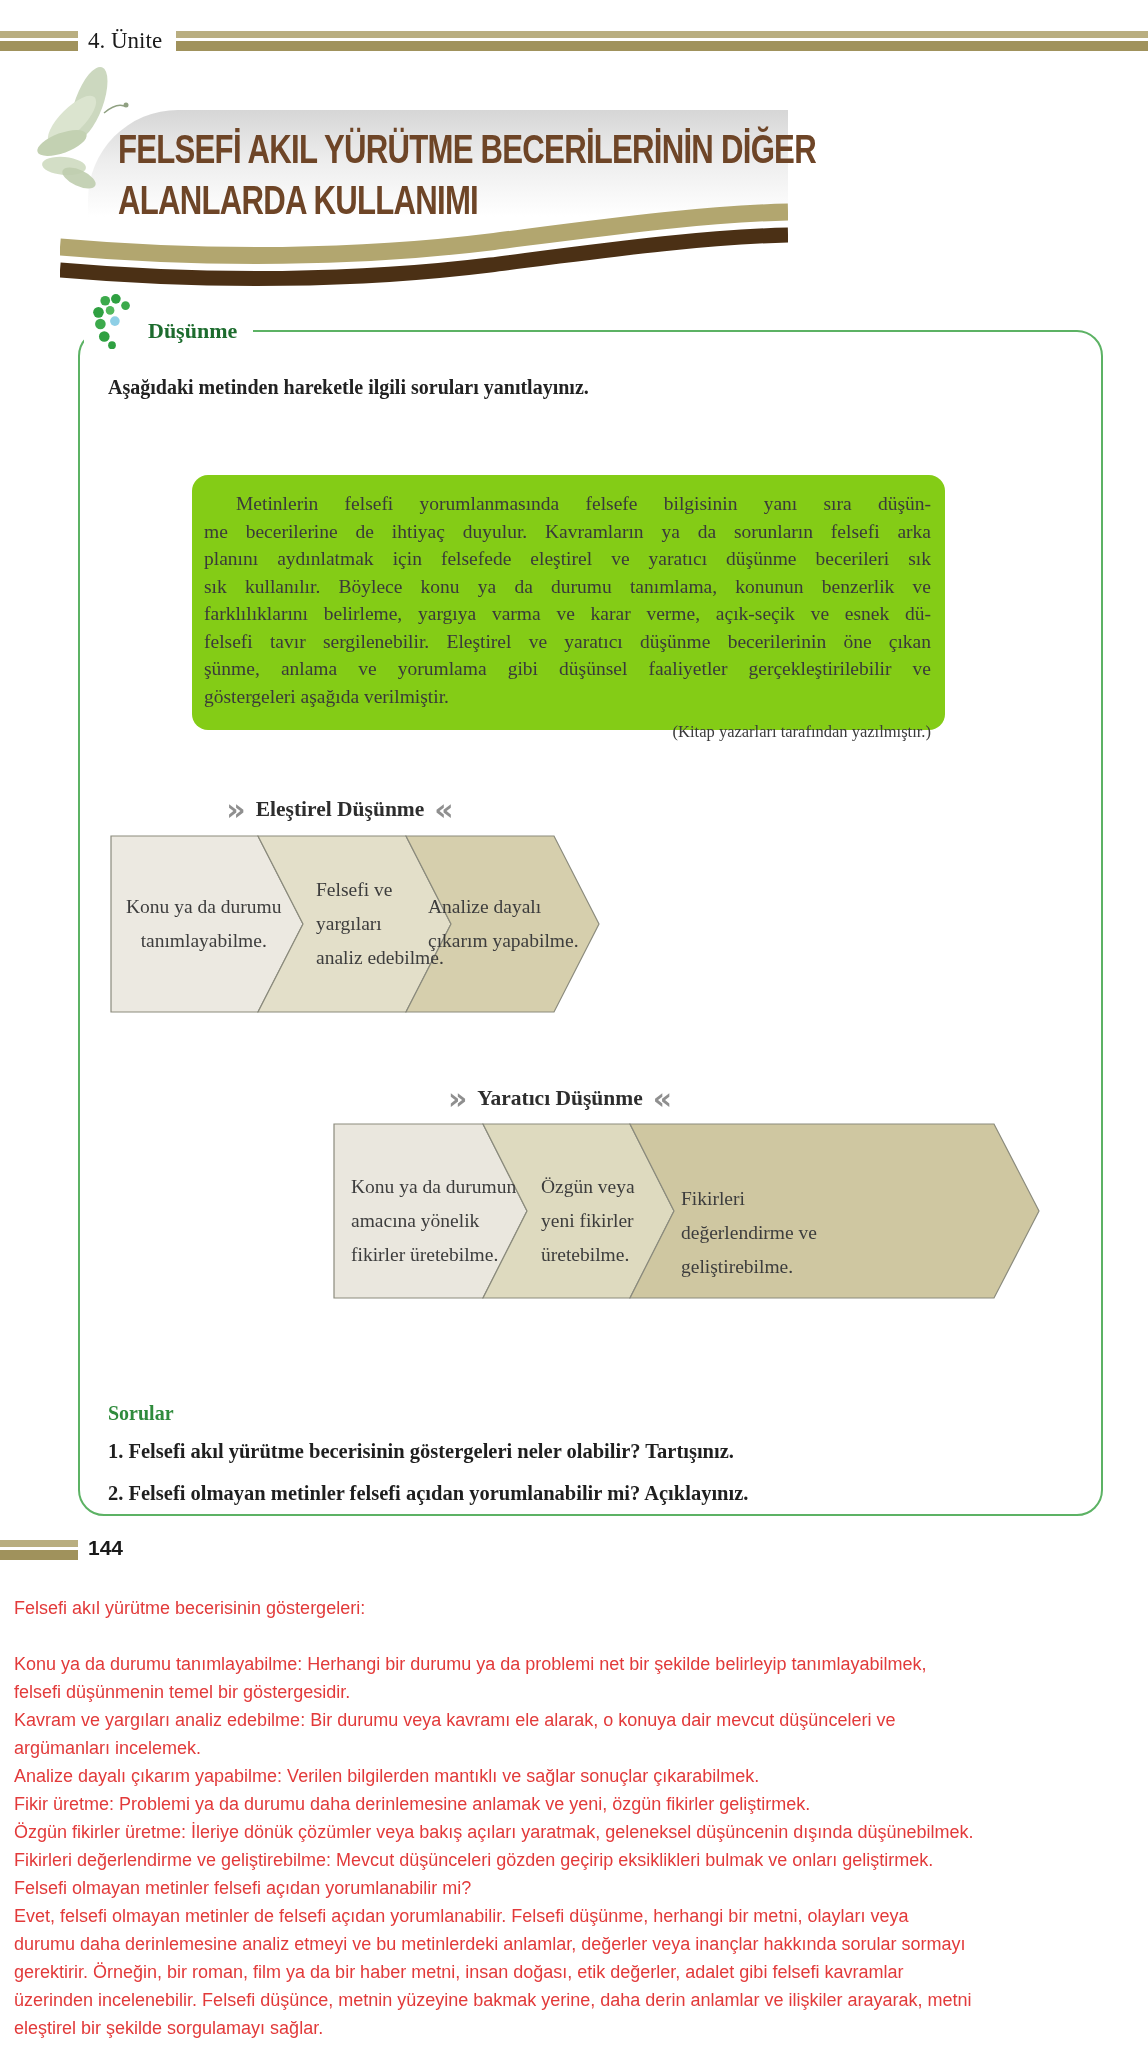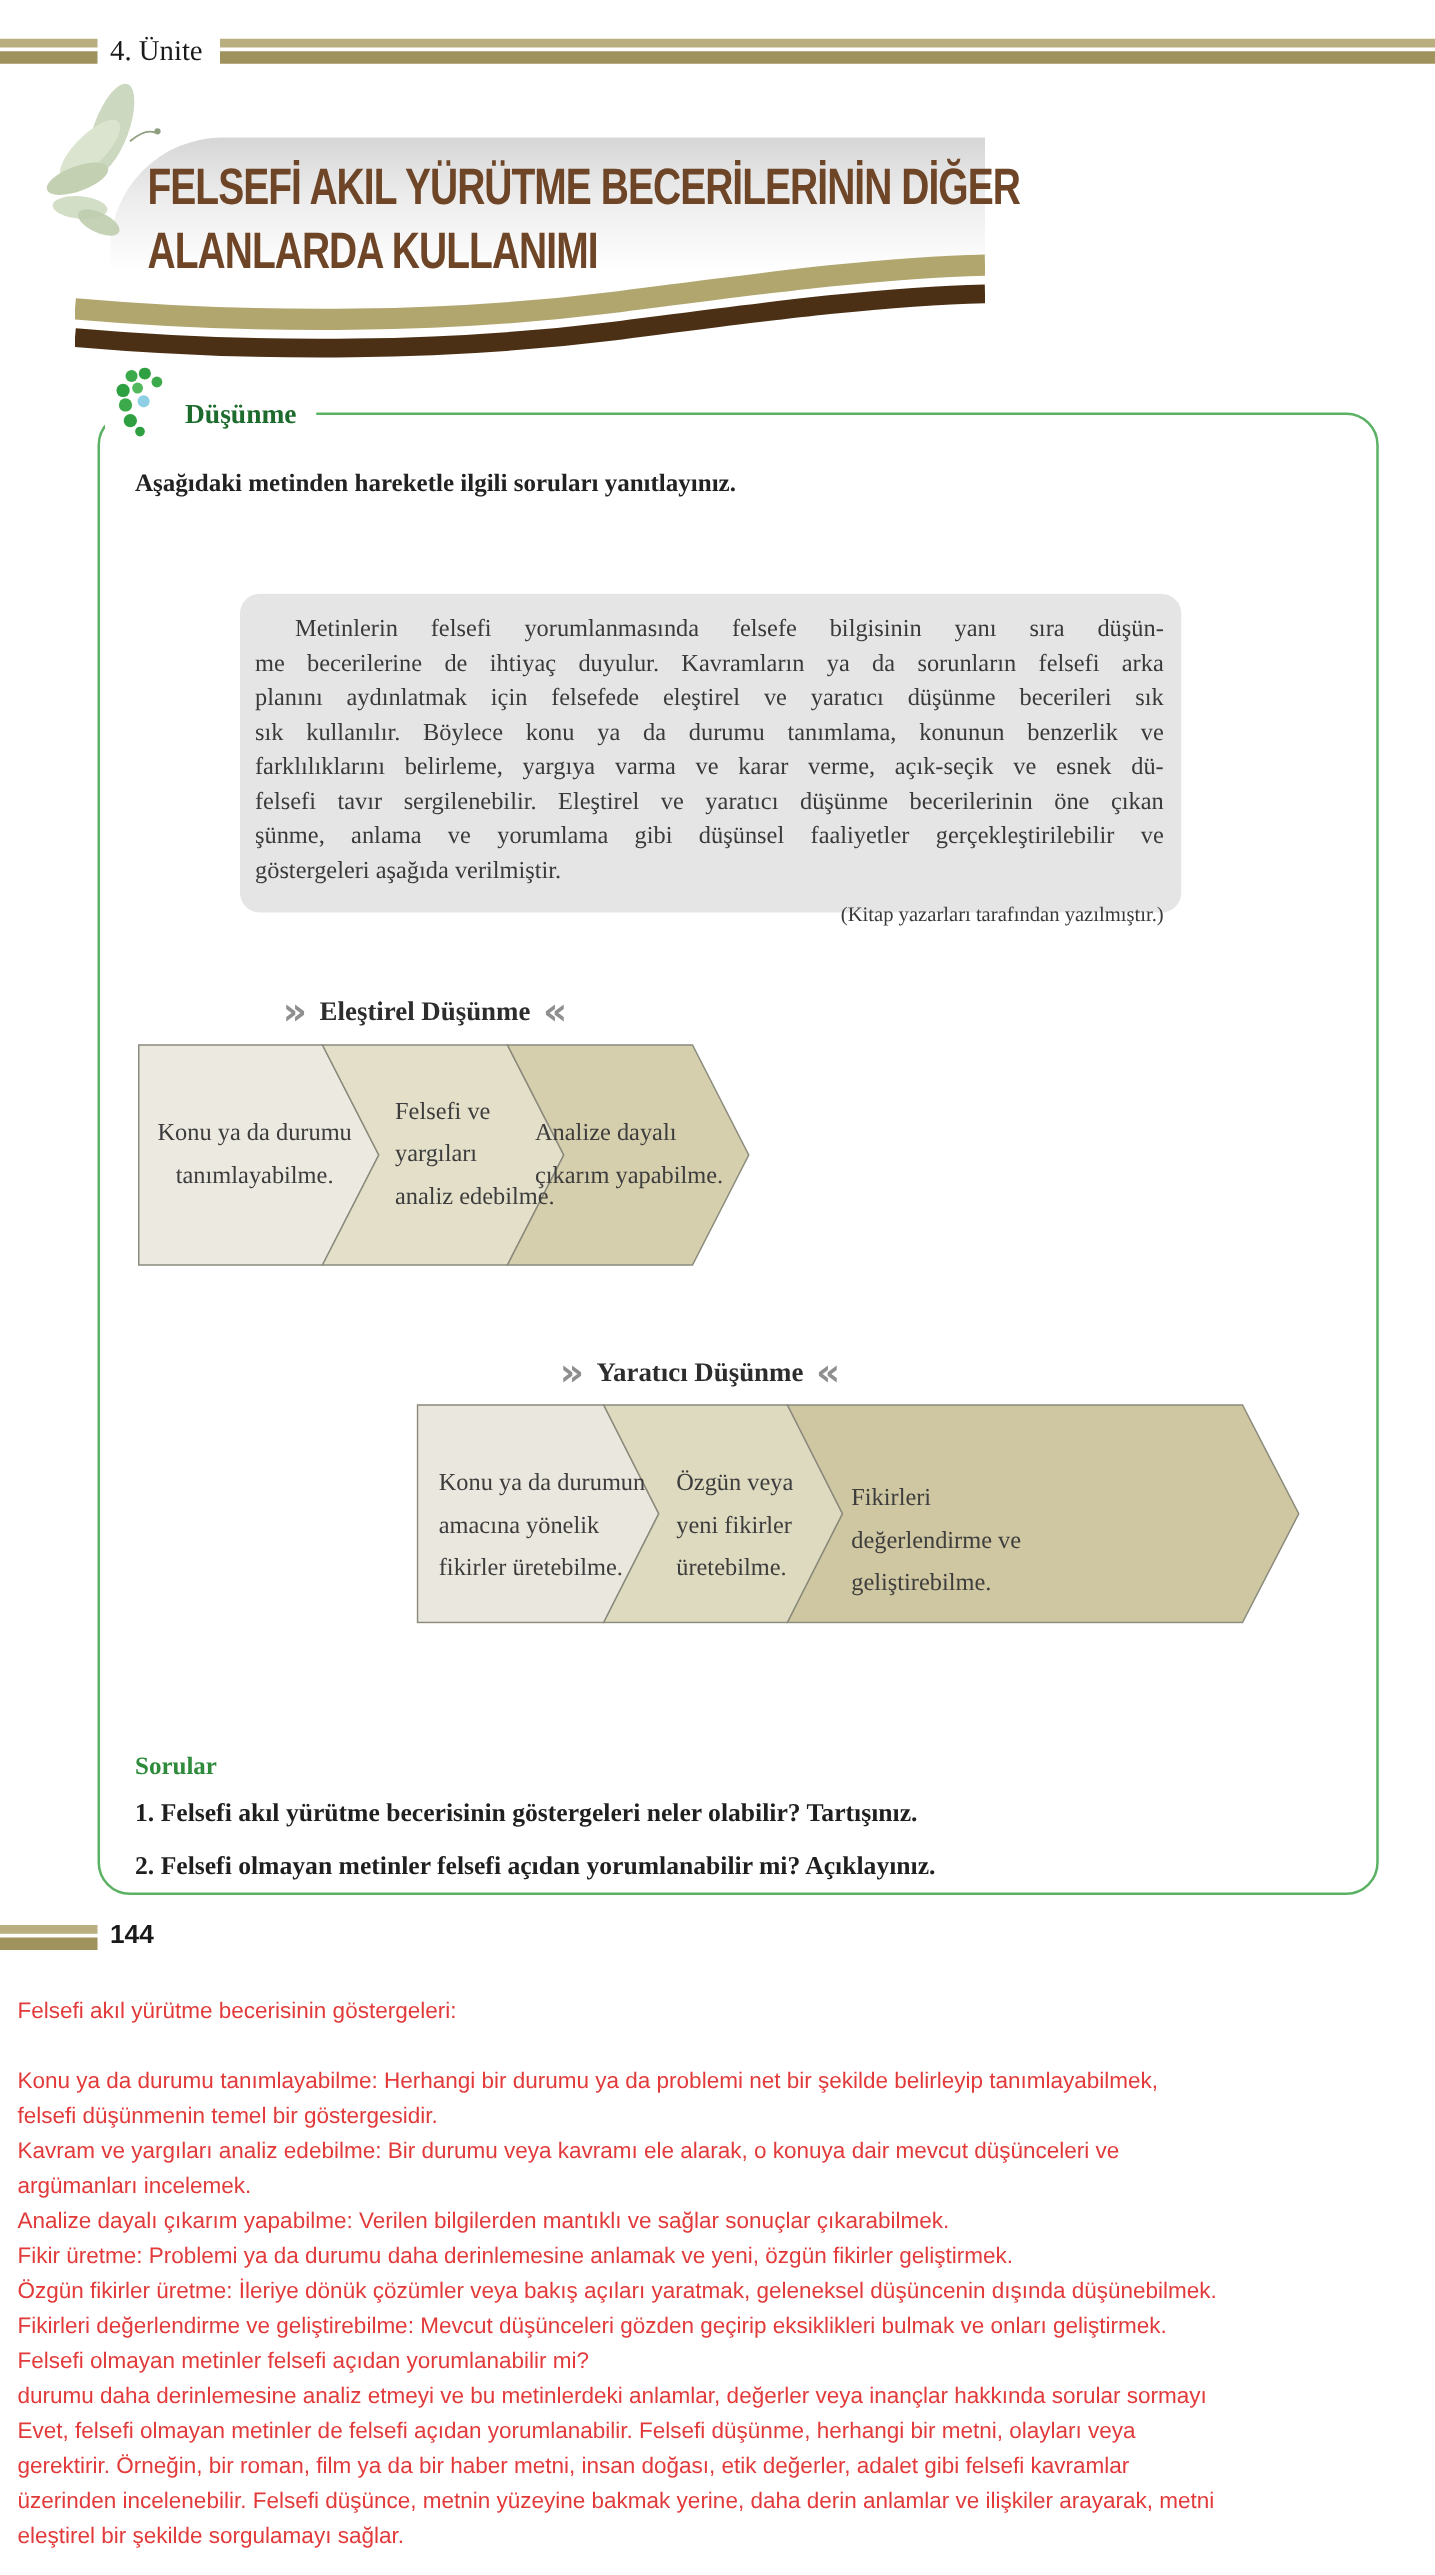--- a/index.html
+++ b/index.html
@@ -27,21 +27,21 @@
 
   
   .activity-box { position:absolute; left:78px; top:330px; width:1025px; height:1186px;
                   border:2px solid #5cb264; border-radius:26px; box-sizing:border-box; }
   .activity-label { position:absolute; left:84px; top:294px; background:#fff; height:58px;
                     display:flex; align-items:flex-end; padding:0 16px 0 6px; }
   .activity-label .txt { font-size:22px; font-weight:bold; color:#1d6c2e; margin:0 0 8px 14px; }
 
   .instruction { position:absolute; left:108px; top:376px; font-weight:bold; font-size:20px; color:#222; }
 
-  .passage { position:absolute; left:192px; top:475px; width:753px; height:255px; background:#e5e5e5;
+  .passage { position:absolute; left:192px; top:475px; width:753px; height:255px; background:#84cc16;
              border-radius:16px; padding:15px 14px 0 12px; box-sizing:border-box;
              color:#3a3a3a; font-size:19.5px; line-height:27.5px; }
   .pline { text-align:justify; text-align-last:justify; }
   .pline.first { text-indent:32px; }
   .pline.last { text-align-last:left; }
   .credit { text-align:right; font-size:16.5px; margin-top:8px; color:#3a3a3a; }
 
   
   .flow-heading { position:absolute; transform:translateX(-50%); display:flex; align-items:center; gap:10px;
                   font-weight:bold; font-size:21.5px; color:#2d2d2d; white-space:nowrap; }
@@ -210,20 +210,20 @@
     <div class="ann-line"></div>
     <div class="ann-line">Konu ya da durumu tanımlayabilme: Herhangi bir durumu ya da problemi net bir şekilde belirleyip tanımlayabilmek,</div>
     <div class="ann-line">felsefi düşünmenin temel bir göstergesidir.</div>
     <div class="ann-line">Kavram ve yargıları analiz edebilme: Bir durumu veya kavramı ele alarak, o konuya dair mevcut düşünceleri ve</div>
     <div class="ann-line">argümanları incelemek.</div>
     <div class="ann-line">Analize dayalı çıkarım yapabilme: Verilen bilgilerden mantıklı ve sağlar sonuçlar çıkarabilmek.</div>
     <div class="ann-line">Fikir üretme: Problemi ya da durumu daha derinlemesine anlamak ve yeni, özgün fikirler geliştirmek.</div>
     <div class="ann-line">Özgün fikirler üretme: İleriye dönük çözümler veya bakış açıları yaratmak, geleneksel düşüncenin dışında düşünebilmek.</div>
     <div class="ann-line">Fikirleri değerlendirme ve geliştirebilme: Mevcut düşünceleri gözden geçirip eksiklikleri bulmak ve onları geliştirmek.</div>
     <div class="ann-line">Felsefi olmayan metinler felsefi açıdan yorumlanabilir mi?</div>
+    <div class="ann-line">Evet, felsefi olmayan metinler de felsefi açıdan yorumlanabilir. Felsefi düşünme, herhangi bir metni, olayları veya</div>
     <div class="ann-line">durumu daha derinlemesine analiz etmeyi ve bu metinlerdeki anlamlar, değerler veya inançlar hakkında sorular sormayı</div>
-    <div class="ann-line">Evet, felsefi olmayan metinler de felsefi açıdan yorumlanabilir. Felsefi düşünme, herhangi bir metni, olayları veya</div>
     <div class="ann-line">gerektirir. Örneğin, bir roman, film ya da bir haber metni, insan doğası, etik değerler, adalet gibi felsefi kavramlar</div>
     <div class="ann-line">üzerinden incelenebilir. Felsefi düşünce, metnin yüzeyine bakmak yerine, daha derin anlamlar ve ilişkiler arayarak, metni</div>
     <div class="ann-line">eleştirel bir şekilde sorgulamayı sağlar.</div>
   </div>
 
 </div>
 
 </body></html>

